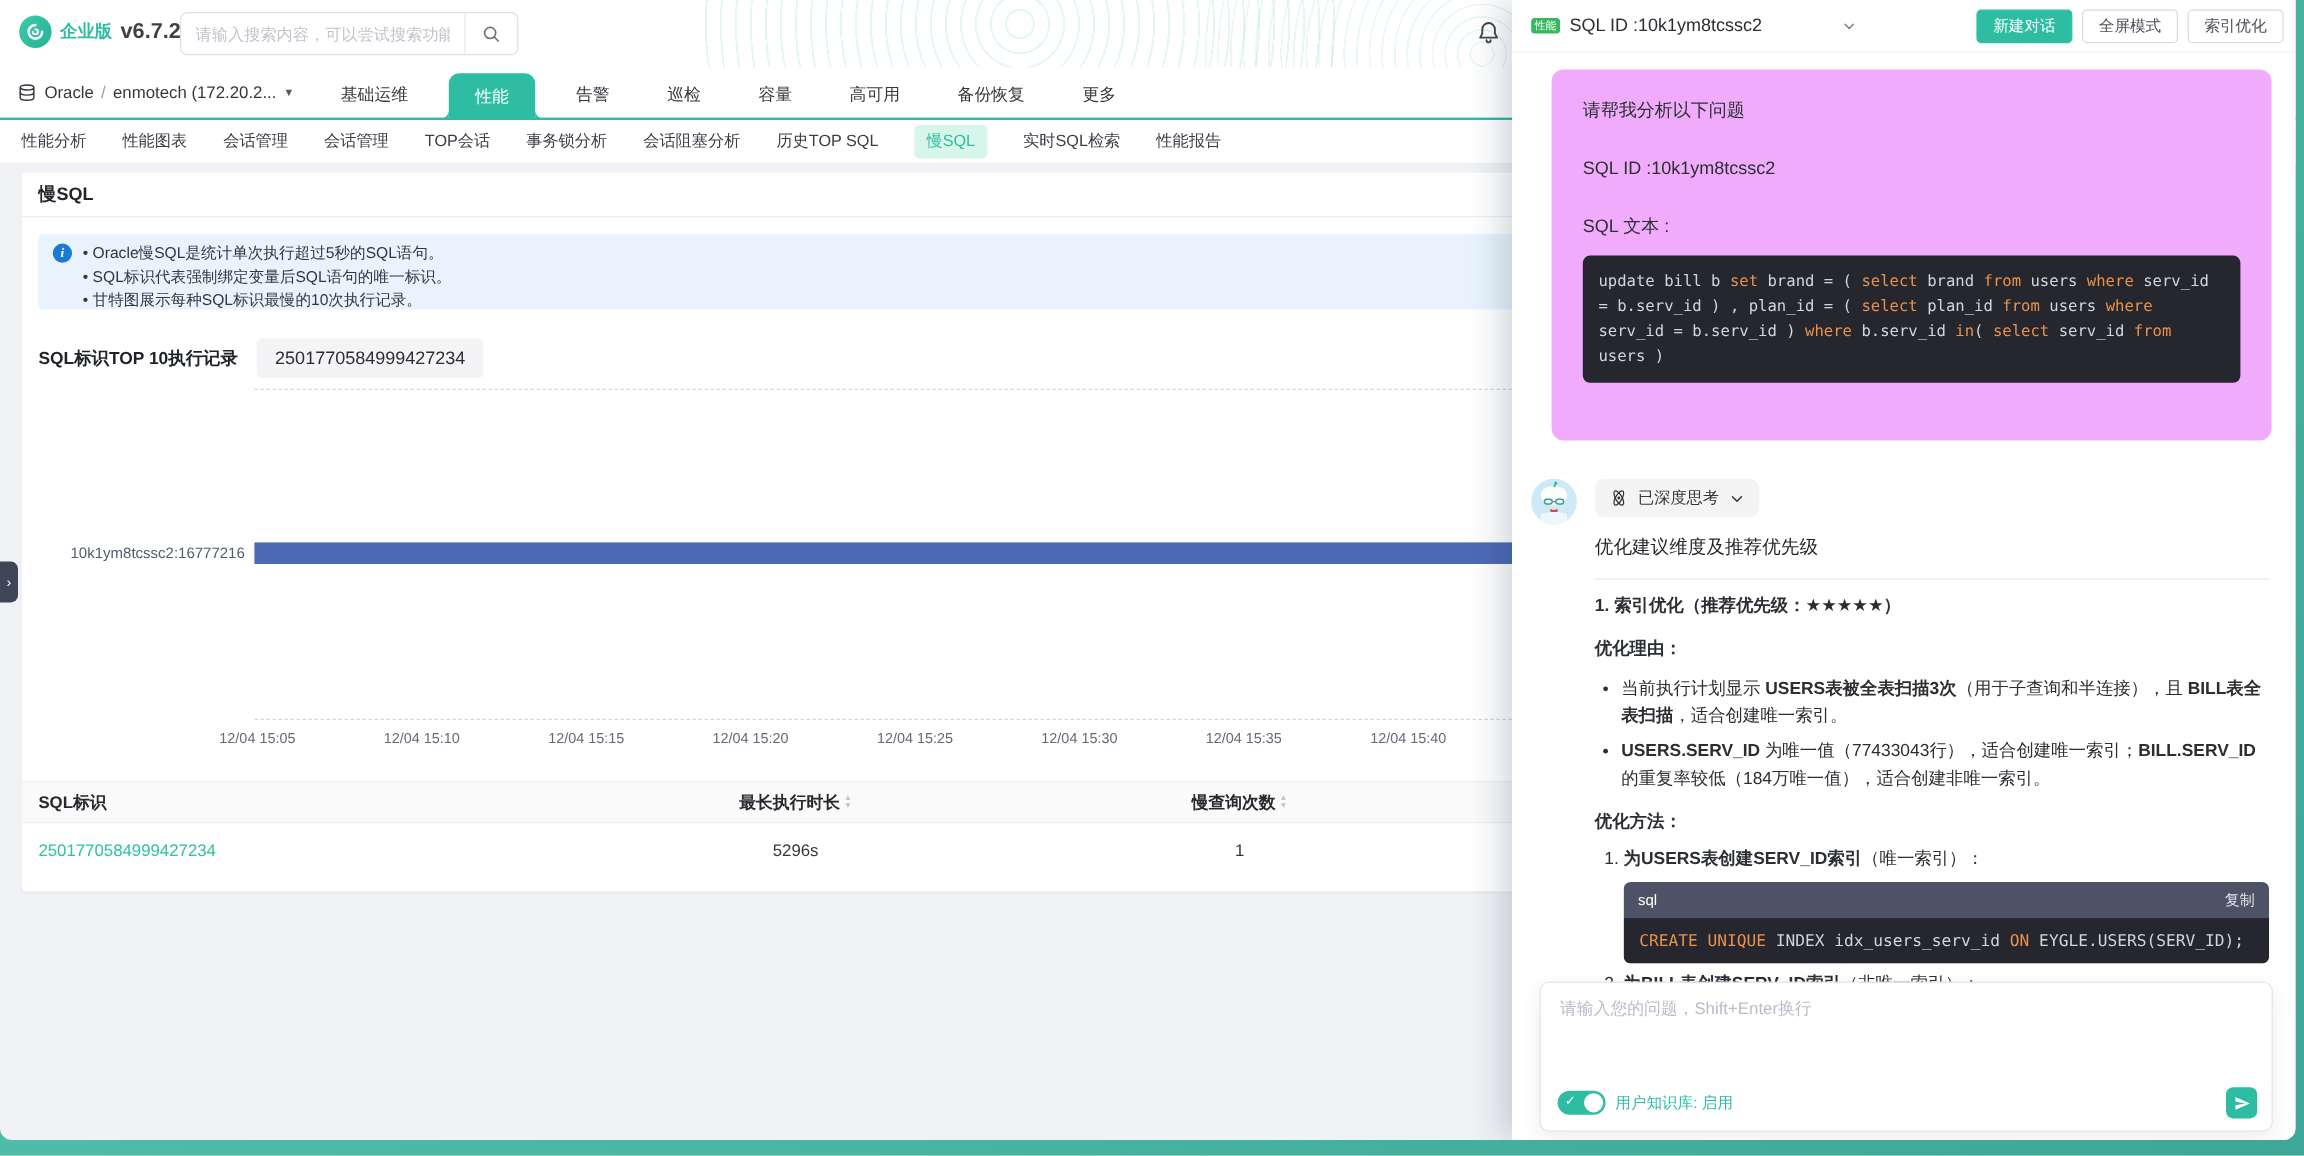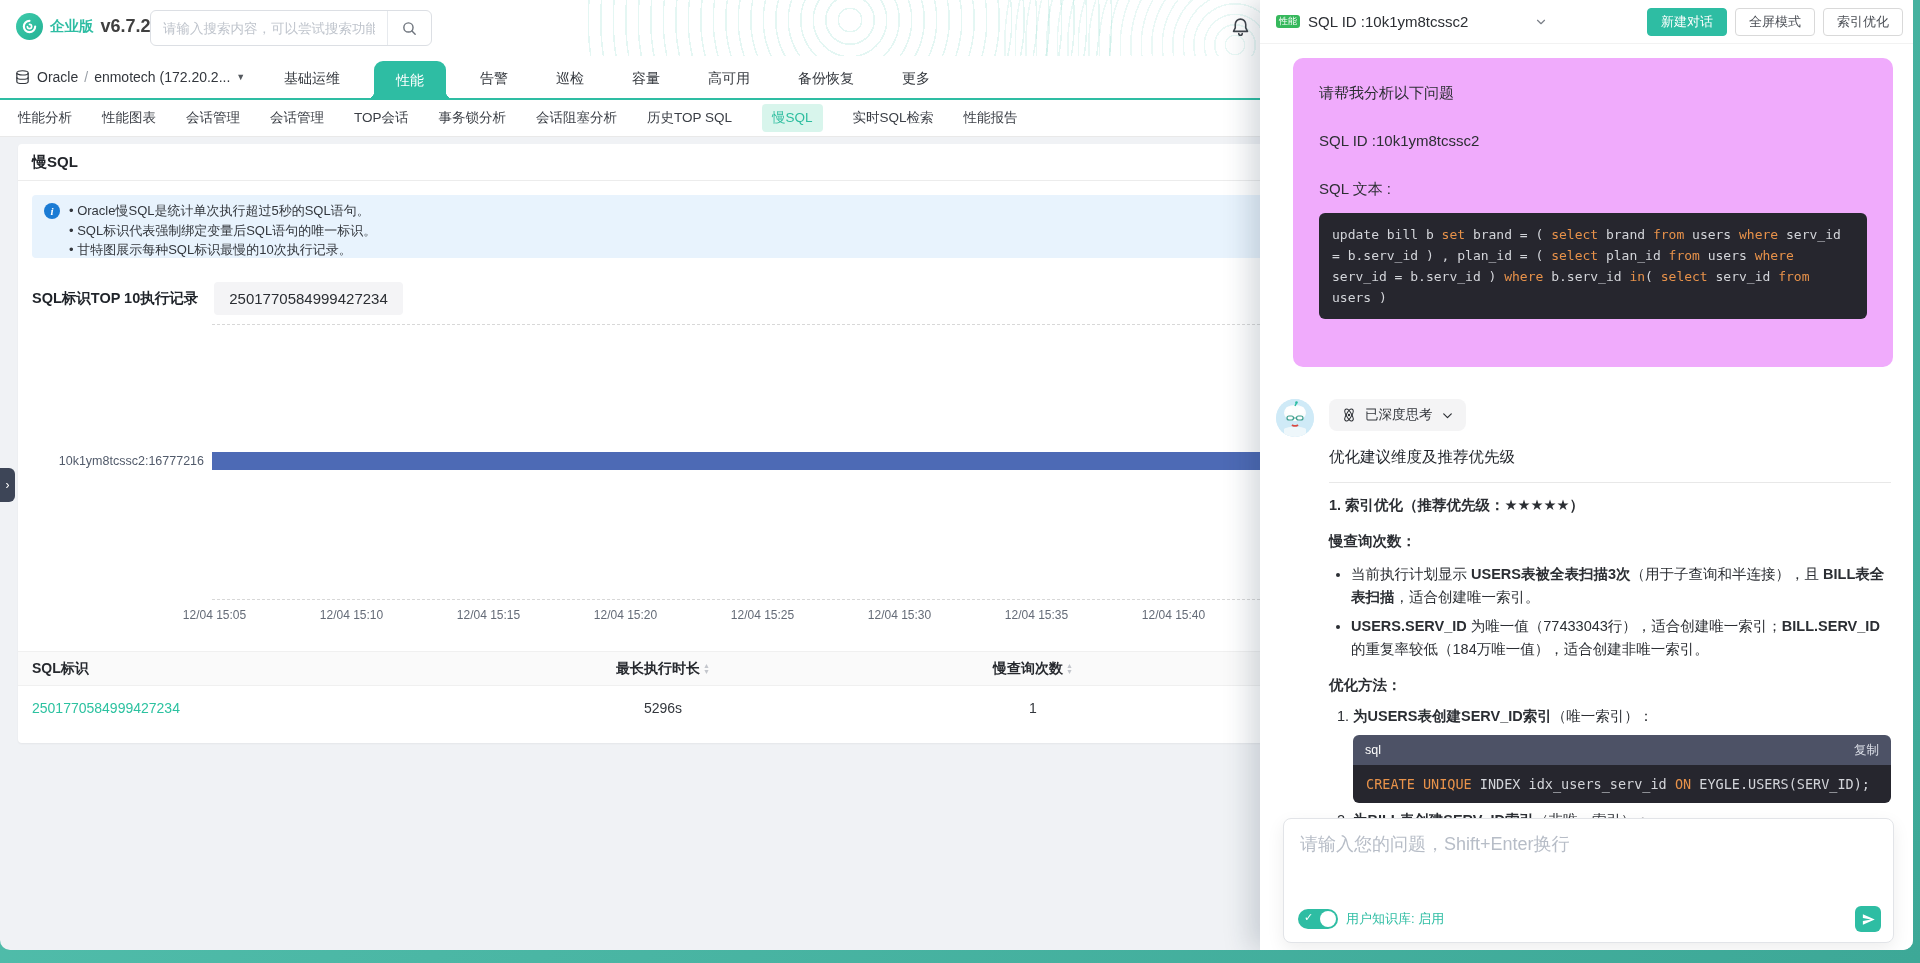--- a/index.html
+++ b/index.html
@@ -135,21 +135,21 @@
   .code-card-hd { height:30px; background:#4d5266; display:flex; align-items:center; justify-content:space-between;
     padding:0 12px; font-size:12.5px; color:#fff; }
   .copy-btn { color:#dfe2ea; cursor:pointer; }
   .code-card .code-dark { border-radius:0; font-size:13.5px; padding:9px 13px; line-height:20px; }
   .partial-line { margin-top:6px; }
 
   
   .input-card { position:absolute; left:23px; right:19px; bottom:7px; height:125px; background:#fff;
     border:1px solid #e2e4e8; border-radius:8px; box-shadow:0 6px 18px rgba(0,0,0,.07); z-index:6; }
   .input-card textarea { width:100%; height:62px; border:none; outline:none; resize:none;
-    padding:13px 16px; font-size:18px; font-family:inherit; color:#333; background:transparent; }
+    padding:13px 16px; font-size:14px; font-family:inherit; color:#333; background:transparent; }
   .input-card textarea::placeholder { color:#b7bdc7; }
   .input-foot { position:absolute; left:14px; right:12px; bottom:10px; display:flex; align-items:center; }
   .toggle { width:40px; height:20px; border-radius:10px; background:#2ebda3; position:relative; cursor:pointer; }
   .toggle .knob { position:absolute; right:2px; top:2px; width:16px; height:16px; border-radius:50%; background:#fff; }
   .toggle .tick { position:absolute; left:6px; top:2px; color:#fff; font-size:11px; }
   .kb-label { margin-left:8px; font-size:13px; color:#2ebda3; }
   .send-btn { margin-left:auto; width:26px; height:26px; border-radius:6px; background:#2ebda3;
     display:flex; align-items:center; justify-content:center; cursor:pointer; }
 
   svg { display:block; }
@@ -334,21 +334,21 @@
             <svg width="13" height="13" viewBox="0 0 24 24">
                 <path d="M5 9l7 7 7-7" fill="none" stroke="#2b2e33" stroke-width="2.2" stroke-linecap="round" stroke-linejoin="round"></path>
               </svg>
           </div>
 
           <div class="ai-heading">优化建议维度及推荐优先级</div>
           <hr class="ai-hr">
 
           <div class="s1">1. 索引优化（推荐优先级：★★★★★）</div>
 
-          <div class="lbl">慢查询次数：</div>
+          <div class="lbl">优化理由：</div>
           <ul>
             <li><span>当前执行计划显示 </span><span class="b">USERS表被全表扫描3次</span><span>（用于子查询和半连接），且 </span><span class="b">BILL表全表扫描</span><span>，适合创建唯一索引。</span></li>
             <li><span class="b">USERS.SERV_ID</span><span> 为唯一值（77433043行），适合创建唯一索引；</span><span class="b">BILL.SERV_ID</span><span> 的重复率较低（184万唯一值），适合创建非唯一索引。</span></li>
           </ul>
 
           <div class="lbl">优化方法：</div>
           <ol>
             <li>
               <span><span class="b">为USERS表创建SERV_ID索引</span><span>（唯一索引）：</span></span>
               <div class="code-card">

